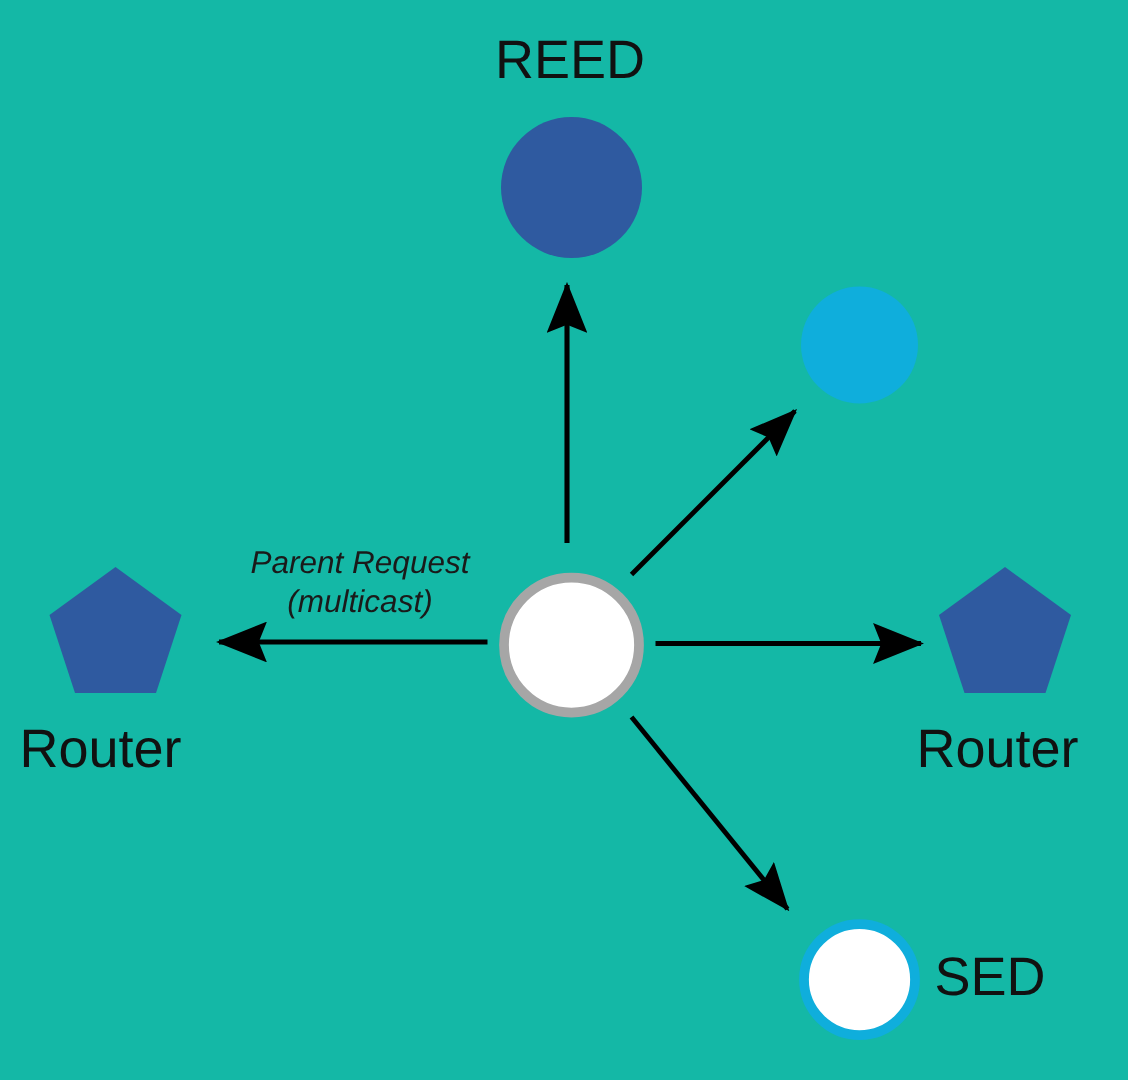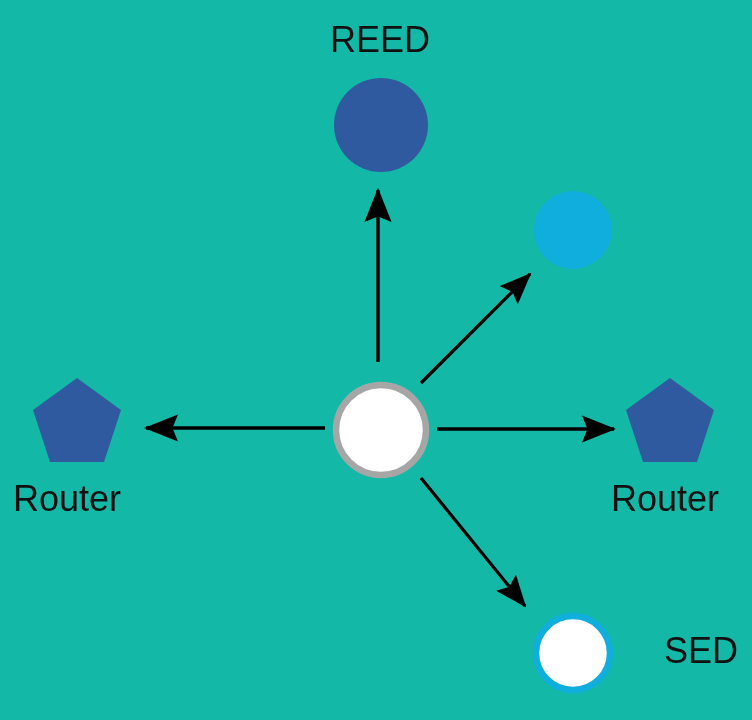--- a/index.html
+++ b/index.html
@@ -39,21 +39,21 @@
     font-size: 21px;
     color: #1a1a1a;
     text-align: center;
     line-height: 1.25;
     white-space: nowrap;
   }
   #label-reed   { left: 330px; top: 22px; }
   #label-med    { left: 634px; top: 210px; }
   #label-router-right { left: 611px; top: 481px; }
   #label-router-left  { left: 13px;  top: 481px; }
-  #label-sed    { left: 664px; top: 633px; }
+  #label-sed    { left: 623px; top: 633px; }
   #label-parent-request { left: 152px; top: 363px; width: 176px; }
 </style>
 </head>
 <body>
 
 <div id="canvas">
 
   <svg id="diagram-svg" viewBox="0 0 752 720">
     <defs>
       <marker id="arrowhead" markerWidth="10" markerHeight="8" refX="9.4" refY="4" orient="auto" markerUnits="strokeWidth">
@@ -90,14 +90,18 @@
 
   <div class="node-label" id="label-reed">REED</div>
 
 
   <div class="node-label" id="label-router-right">Router</div>
 
   <div class="node-label" id="label-router-left">Router</div>
 
   <div class="node-label" id="label-sed">SED</div>
 
+  <div class="edge-label" id="label-parent-request">
+    <div>Parent Request</div>
+    <div>(multicast)</div>
+  </div>
 
 </div>
 
 </body></html>

